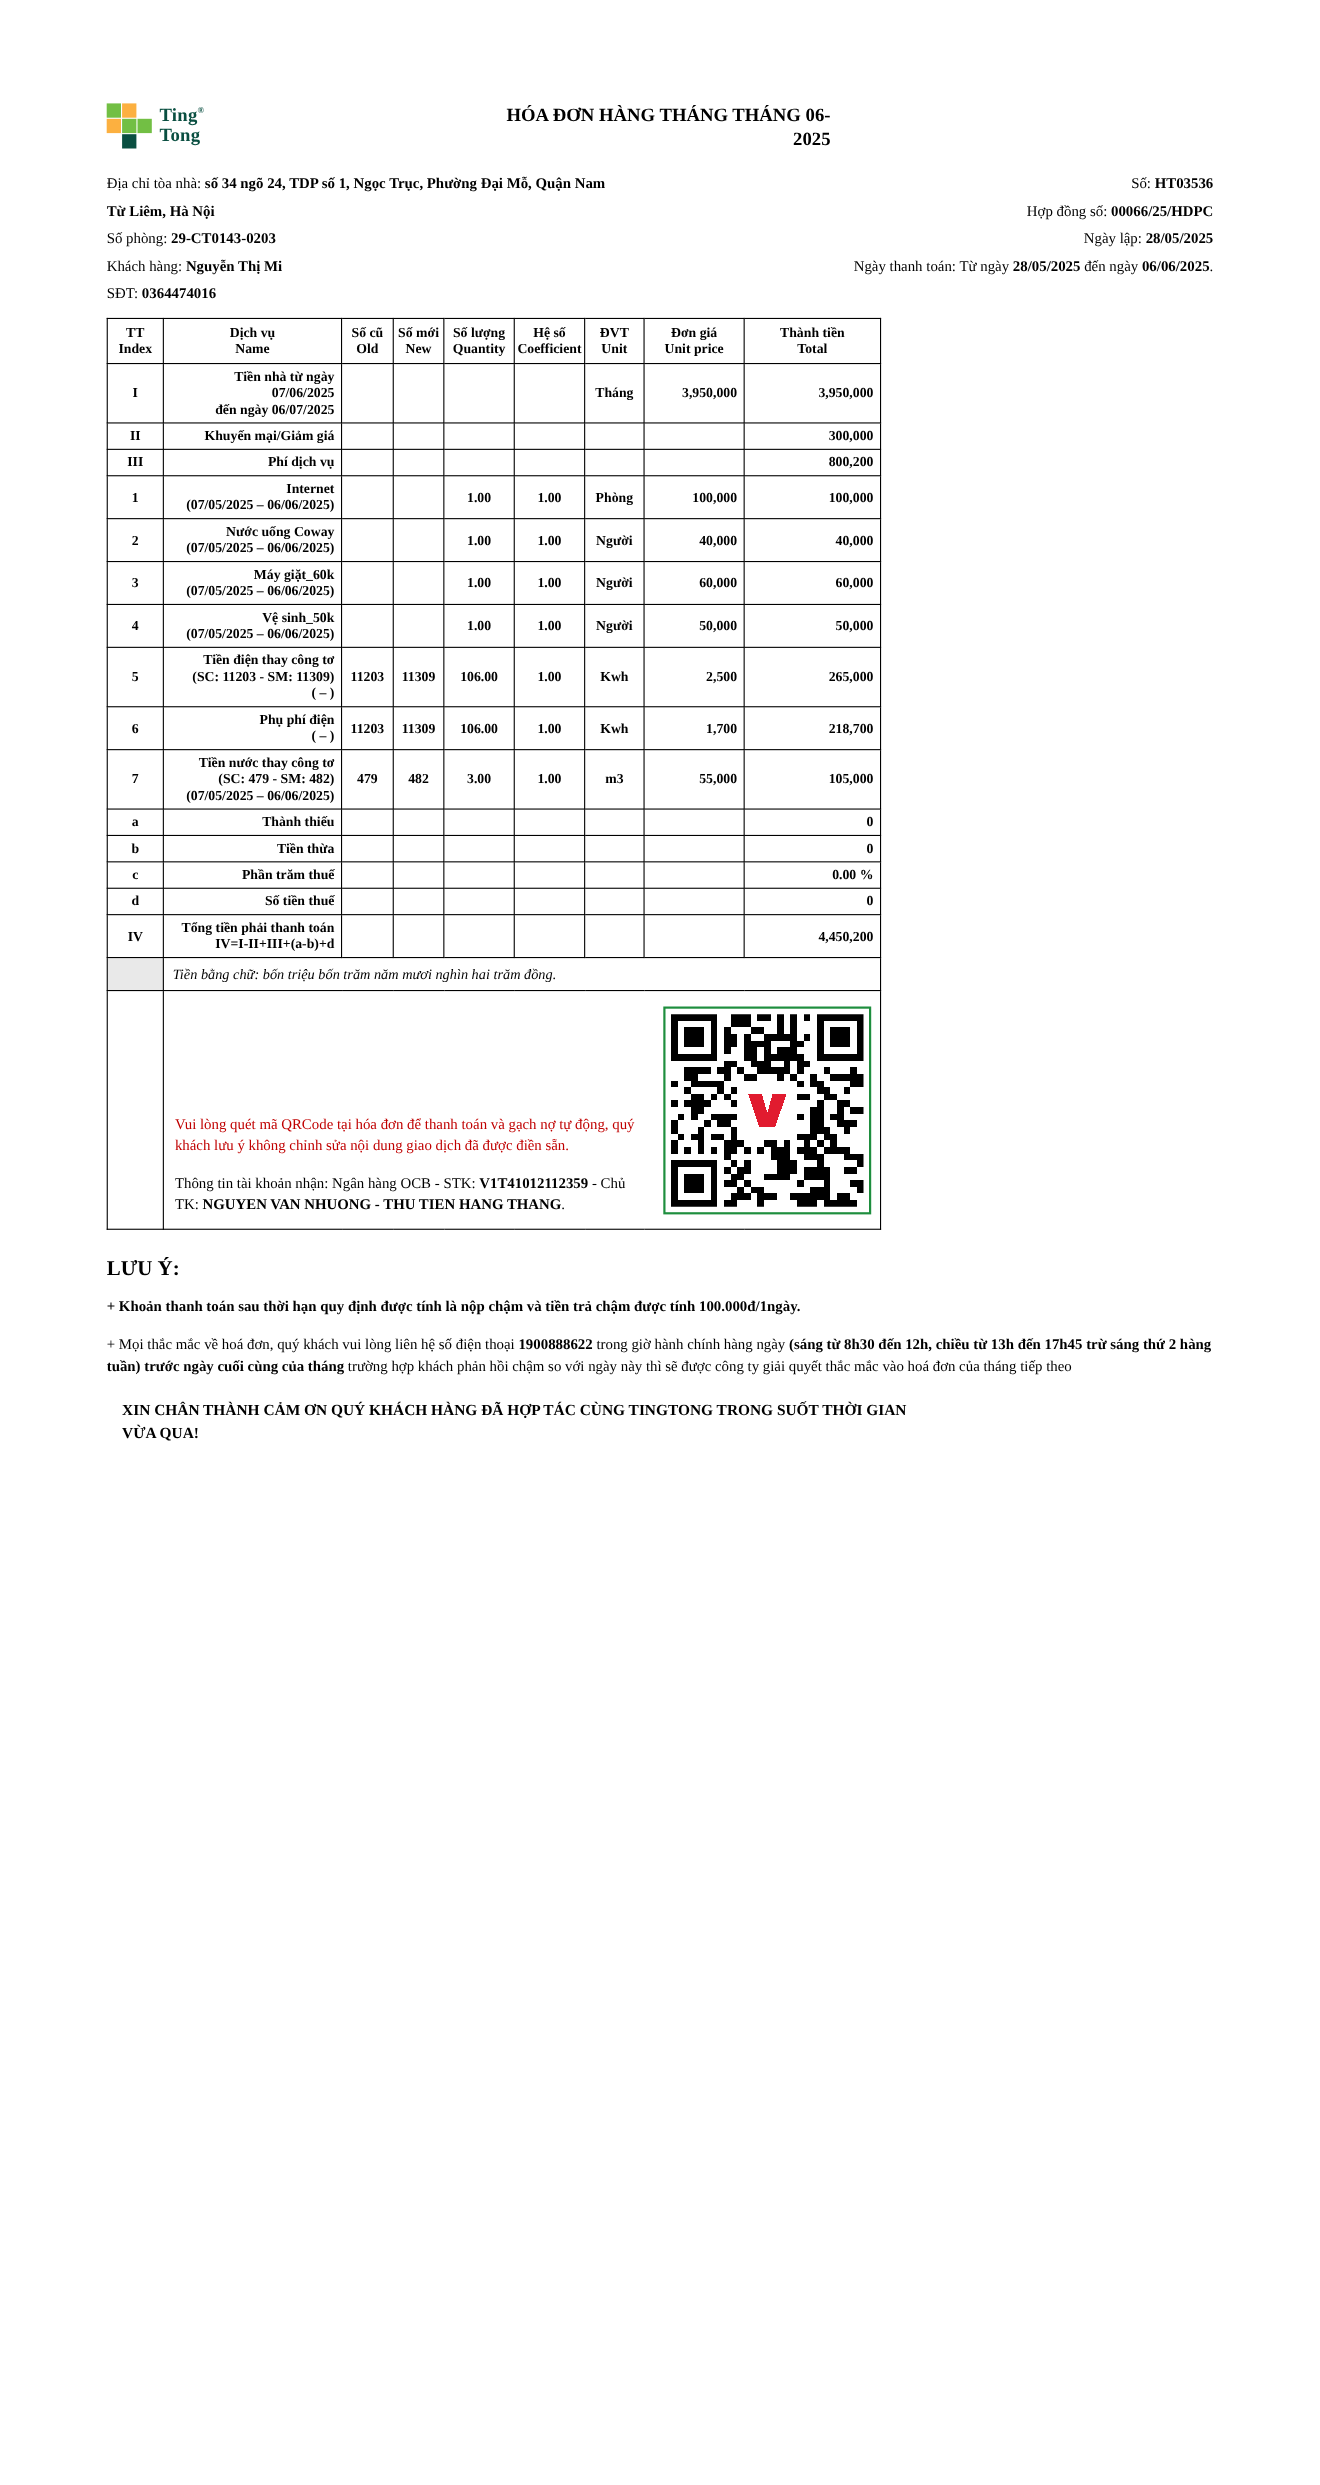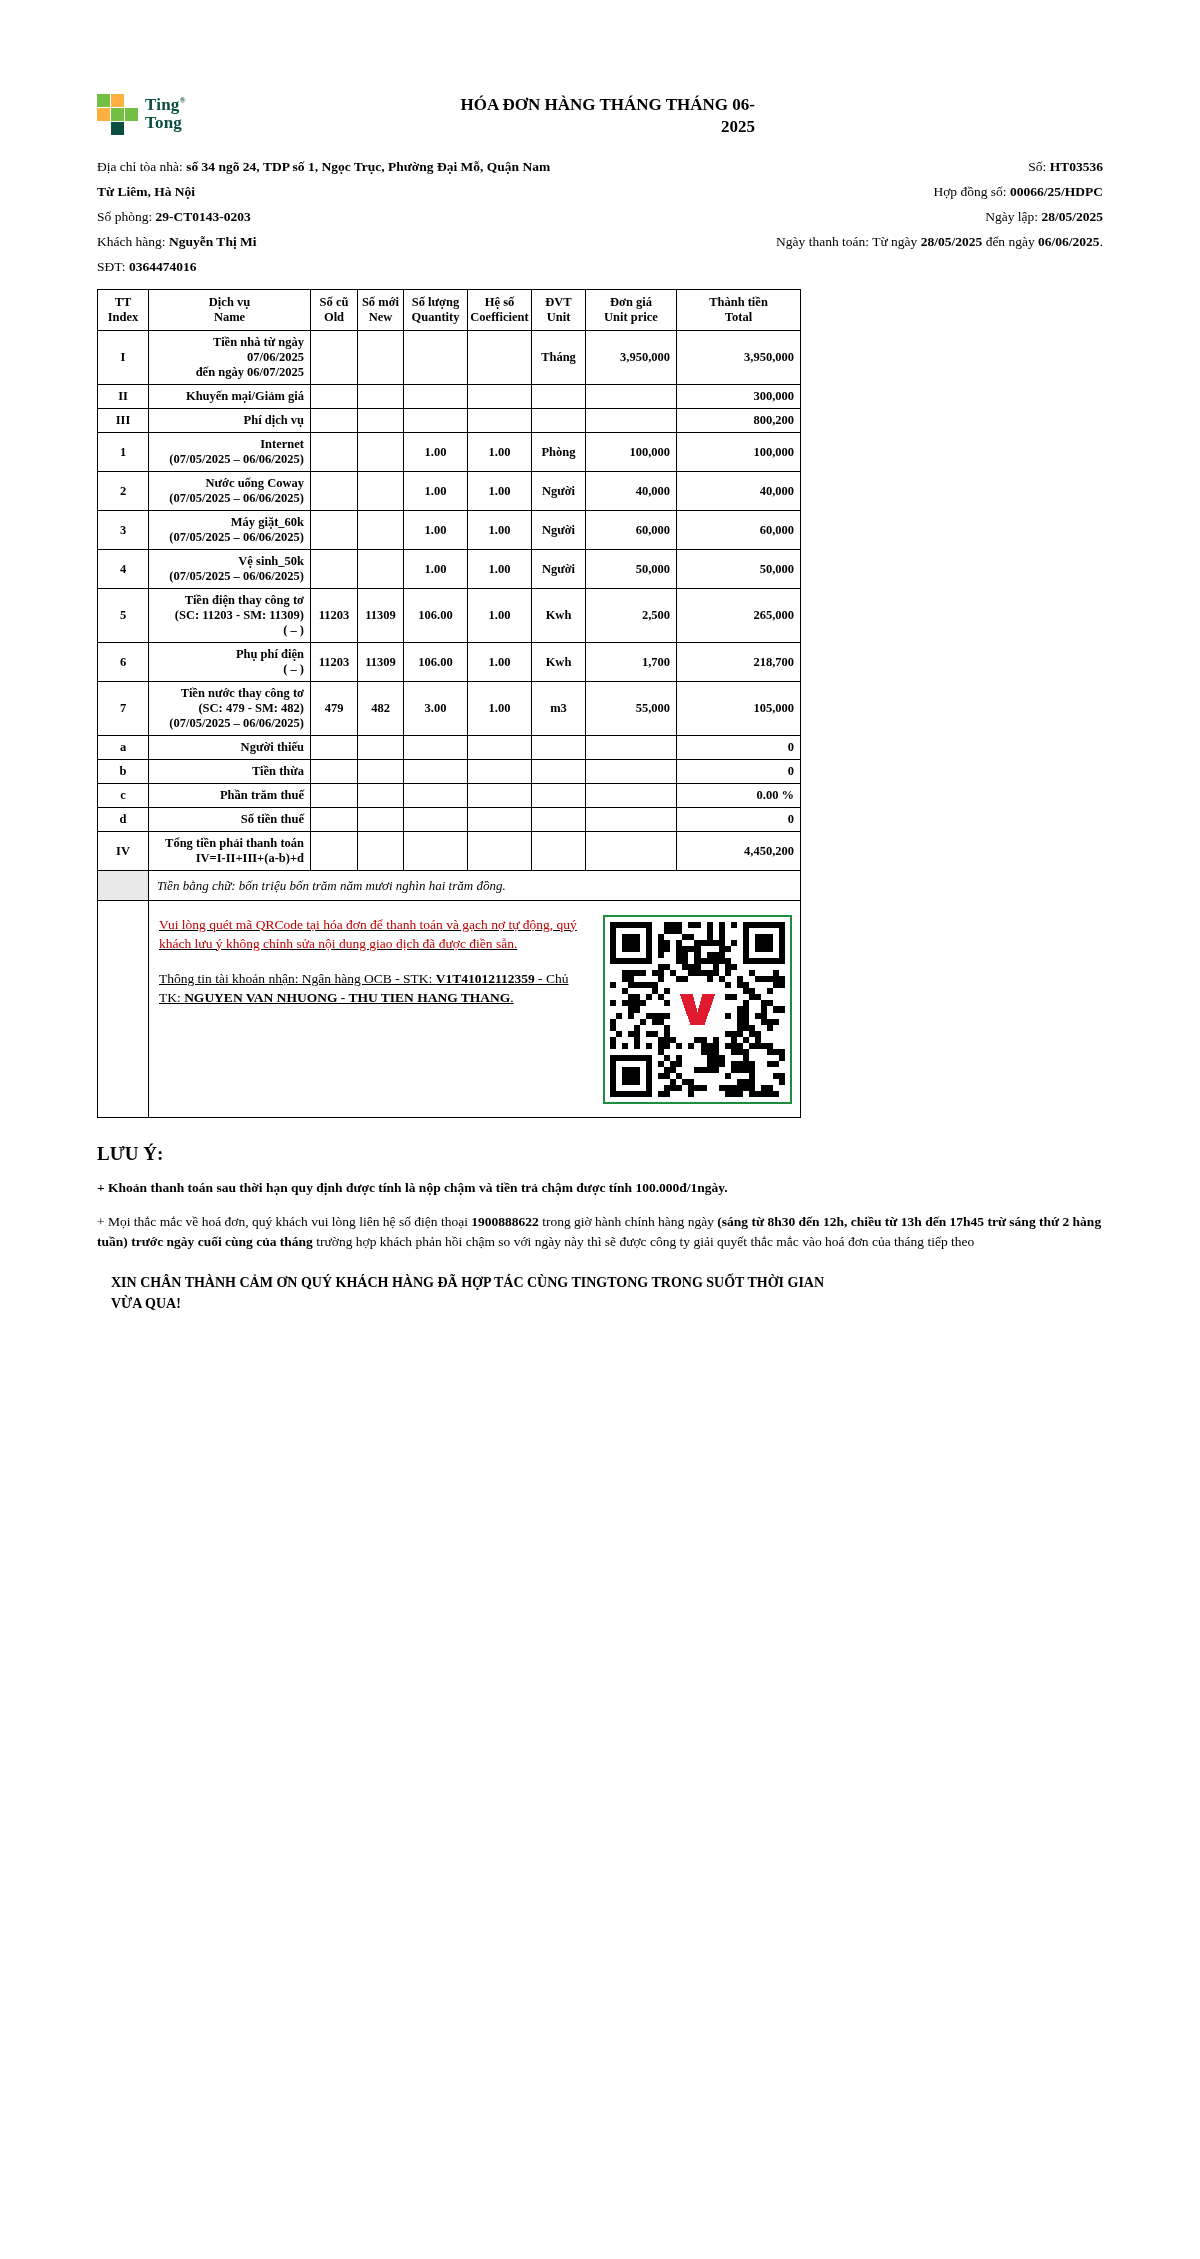--- a/index.html
+++ b/index.html
@@ -41,21 +41,21 @@
   table.invoice { border-collapse: collapse; table-layout: fixed; width: 703px; margin-top: 10px; }
   table.invoice th, table.invoice td { border: 1px solid #000; vertical-align: middle; }
   table.invoice thead th { padding: 5px 1px; font-size: 12.5px; line-height: 15px; text-align: center; font-weight: bold; }
   table.invoice td { padding: 4px 6px; font-size: 12.5px; line-height: 15px; font-weight: bold; }
   td.c { text-align: center; padding: 4px 2px; }
   td.r { text-align: right; }
   td.name { text-align: right; padding: 5px 6px; }
   .grey-cell { background: #e9e9e9; }
   .words-cell { font-weight: normal !important; font-style: italic; padding: 7px 8px !important; font-size: 13px !important; }
   .qr-td { padding: 8px !important; height: 200px; font-weight: normal !important; }
-  .qr-wrap { display: flex; align-items: flex-start; text-decoration: underline; }
+  .qr-wrap { display: flex; align-items: flex-end; }
   .pay-text { width: 432px; font-size: 13.5px; line-height: 19px; padding-left: 2px; }
   .pay-red { color: var(--red-text); margin: 0 0 16px 0; }
   .pay-acc { margin: 0; }
   .qr-box { margin-left: auto; border: 2px solid var(--qr-border-green); background: #fff; padding: 5px; line-height: 0; }
 
   
   .footer { margin-top: 26px; font-size: 13.5px; line-height: 20px; }
   .luu-y { font-weight: bold; margin: 0 0 14px 0; font-size: 19px; }
   .note1 { font-weight: bold; margin: 0 0 14px 0; }
   .note2 { margin: 0 0 20px 0; }
@@ -291,21 +291,21 @@
           <td class="c">482</td>
           <td class="c">3.00</td>
           <td class="c">1.00</td>
           <td class="c">m3</td>
           <td class="r">55,000</td>
           <td class="r">105,000</td>
         </tr>
         <tr>
           <td class="c">a</td>
           <td class="name">
-            <div>Người thiếu</div>
+            <div>Thành thiếu</div>
           </td>
           <td class="c"></td>
           <td class="c"></td>
           <td class="c"></td>
           <td class="c"></td>
           <td class="c"></td>
           <td class="r"></td>
           <td class="r">0</td>
         </tr>
         <tr>

